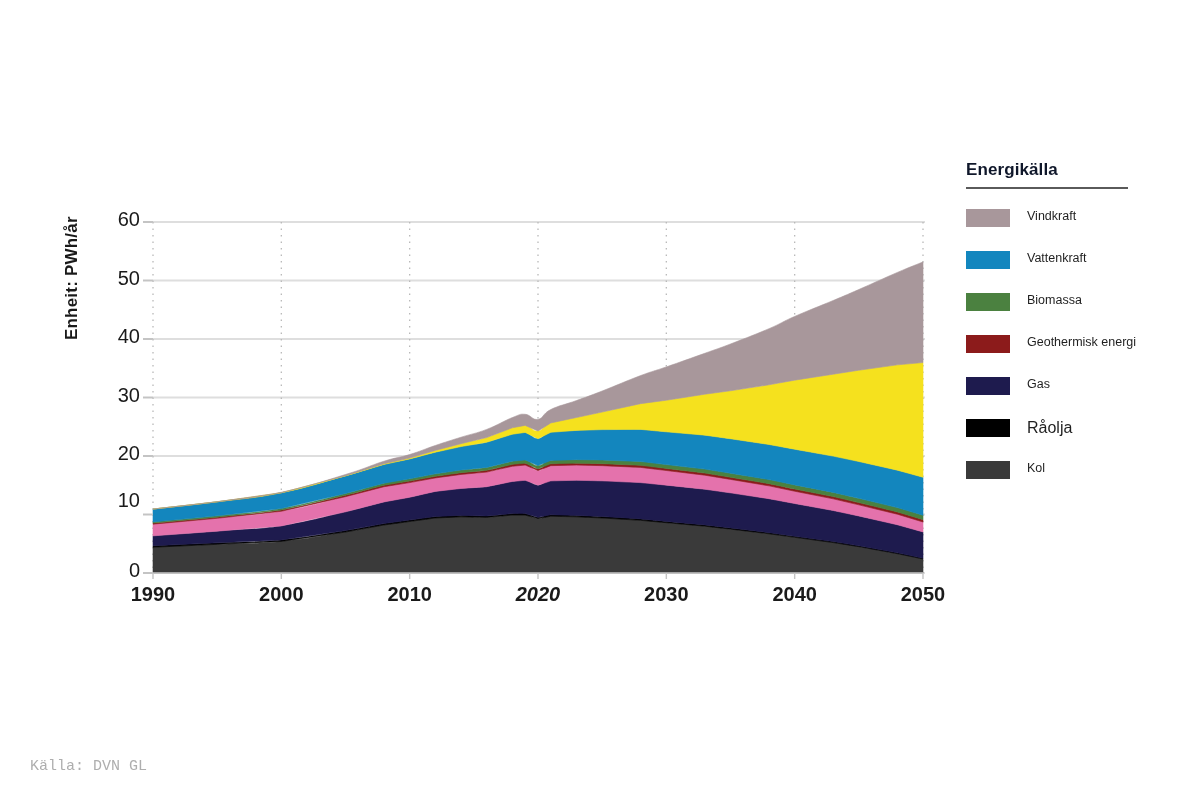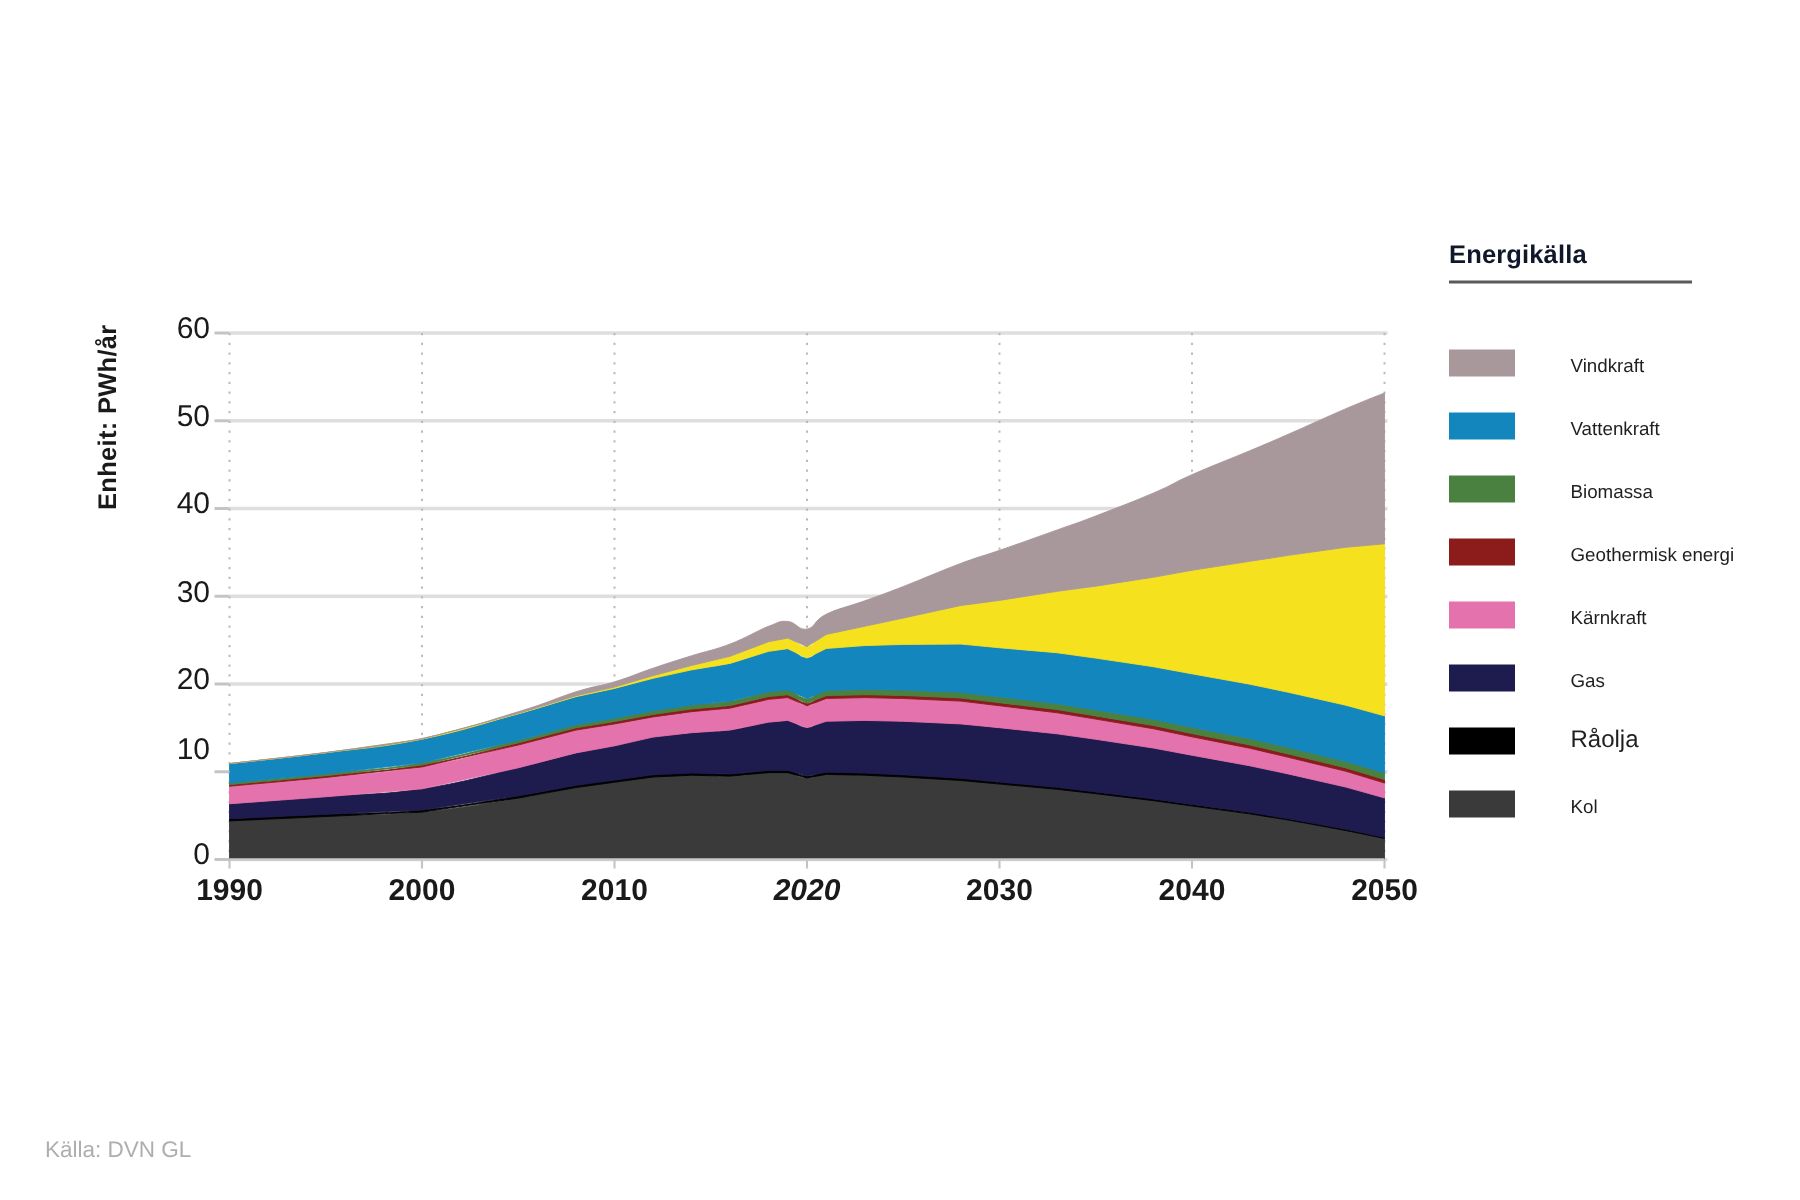--- a/index.html
+++ b/index.html
@@ -87,23 +87,22 @@
     letter-spacing: 0.1px;
   }
   .legend-rule {
     width: 162px;
     height: 2px;
     background: #5a5a5a;
     margin: 0 0 20px 4px;
   }
   .legend-item {
     display: flex;
-    align-items: flex-end;
+    align-items: flex-start;
     height: 42px;
-    gap: 20px;
   }
   .legend-swatch {
     width: 44px;
     height: 18px;
     flex: 0 0 44px;
     margin-left: 4px;
   }
   .legend-label {
     margin-left: 17px;
     font-size: 12.5px;
@@ -113,20 +112,21 @@
   .legend-label.big {
     font-size: 16px;
   }
   
   .source {
     position: absolute;
     left: 30px;
     top: 758px;
     font-size: 15px;
     color: #aeaeae;
+    font-family: Liberation Mono, monospace;
   }
 </style>
 </head>
 <body>
 
 <div id="stage">
 
   <svg class="chart-svg" id="chart-svg" viewBox="0 0 1200 800">
     <g id="grid-h">
         <line x1="153" y1="573" x2="925" y2="573" stroke="#dedede" stroke-width="2.2"></line>
@@ -211,24 +211,20 @@
         </div>
         <div class="legend-item">
           <span class="legend-swatch" style="background: rgb(75, 129, 64);"></span>
           <span class="legend-label">Biomassa</span>
         </div>
         <div class="legend-item">
           <span class="legend-swatch" style="background: rgb(140, 27, 27);"></span>
           <span class="legend-label">Geothermisk energi</span>
         </div>
         <div class="legend-item">
-          <span class="legend-swatch" style="background: rgb(228, 114, 172);"></span>
-          <span class="legend-label">Kärnkraft</span>
-        </div>
-        <div class="legend-item">
           <span class="legend-swatch" style="background: rgb(30, 27, 78);"></span>
           <span class="legend-label">Gas</span>
         </div>
         <div class="legend-item">
           <span class="legend-swatch" style="background: rgb(0, 0, 0);"></span>
           <span class="legend-label big">Råolja</span>
         </div>
         <div class="legend-item">
           <span class="legend-swatch" style="background: rgb(58, 58, 58);"></span>
           <span class="legend-label">Kol</span>

